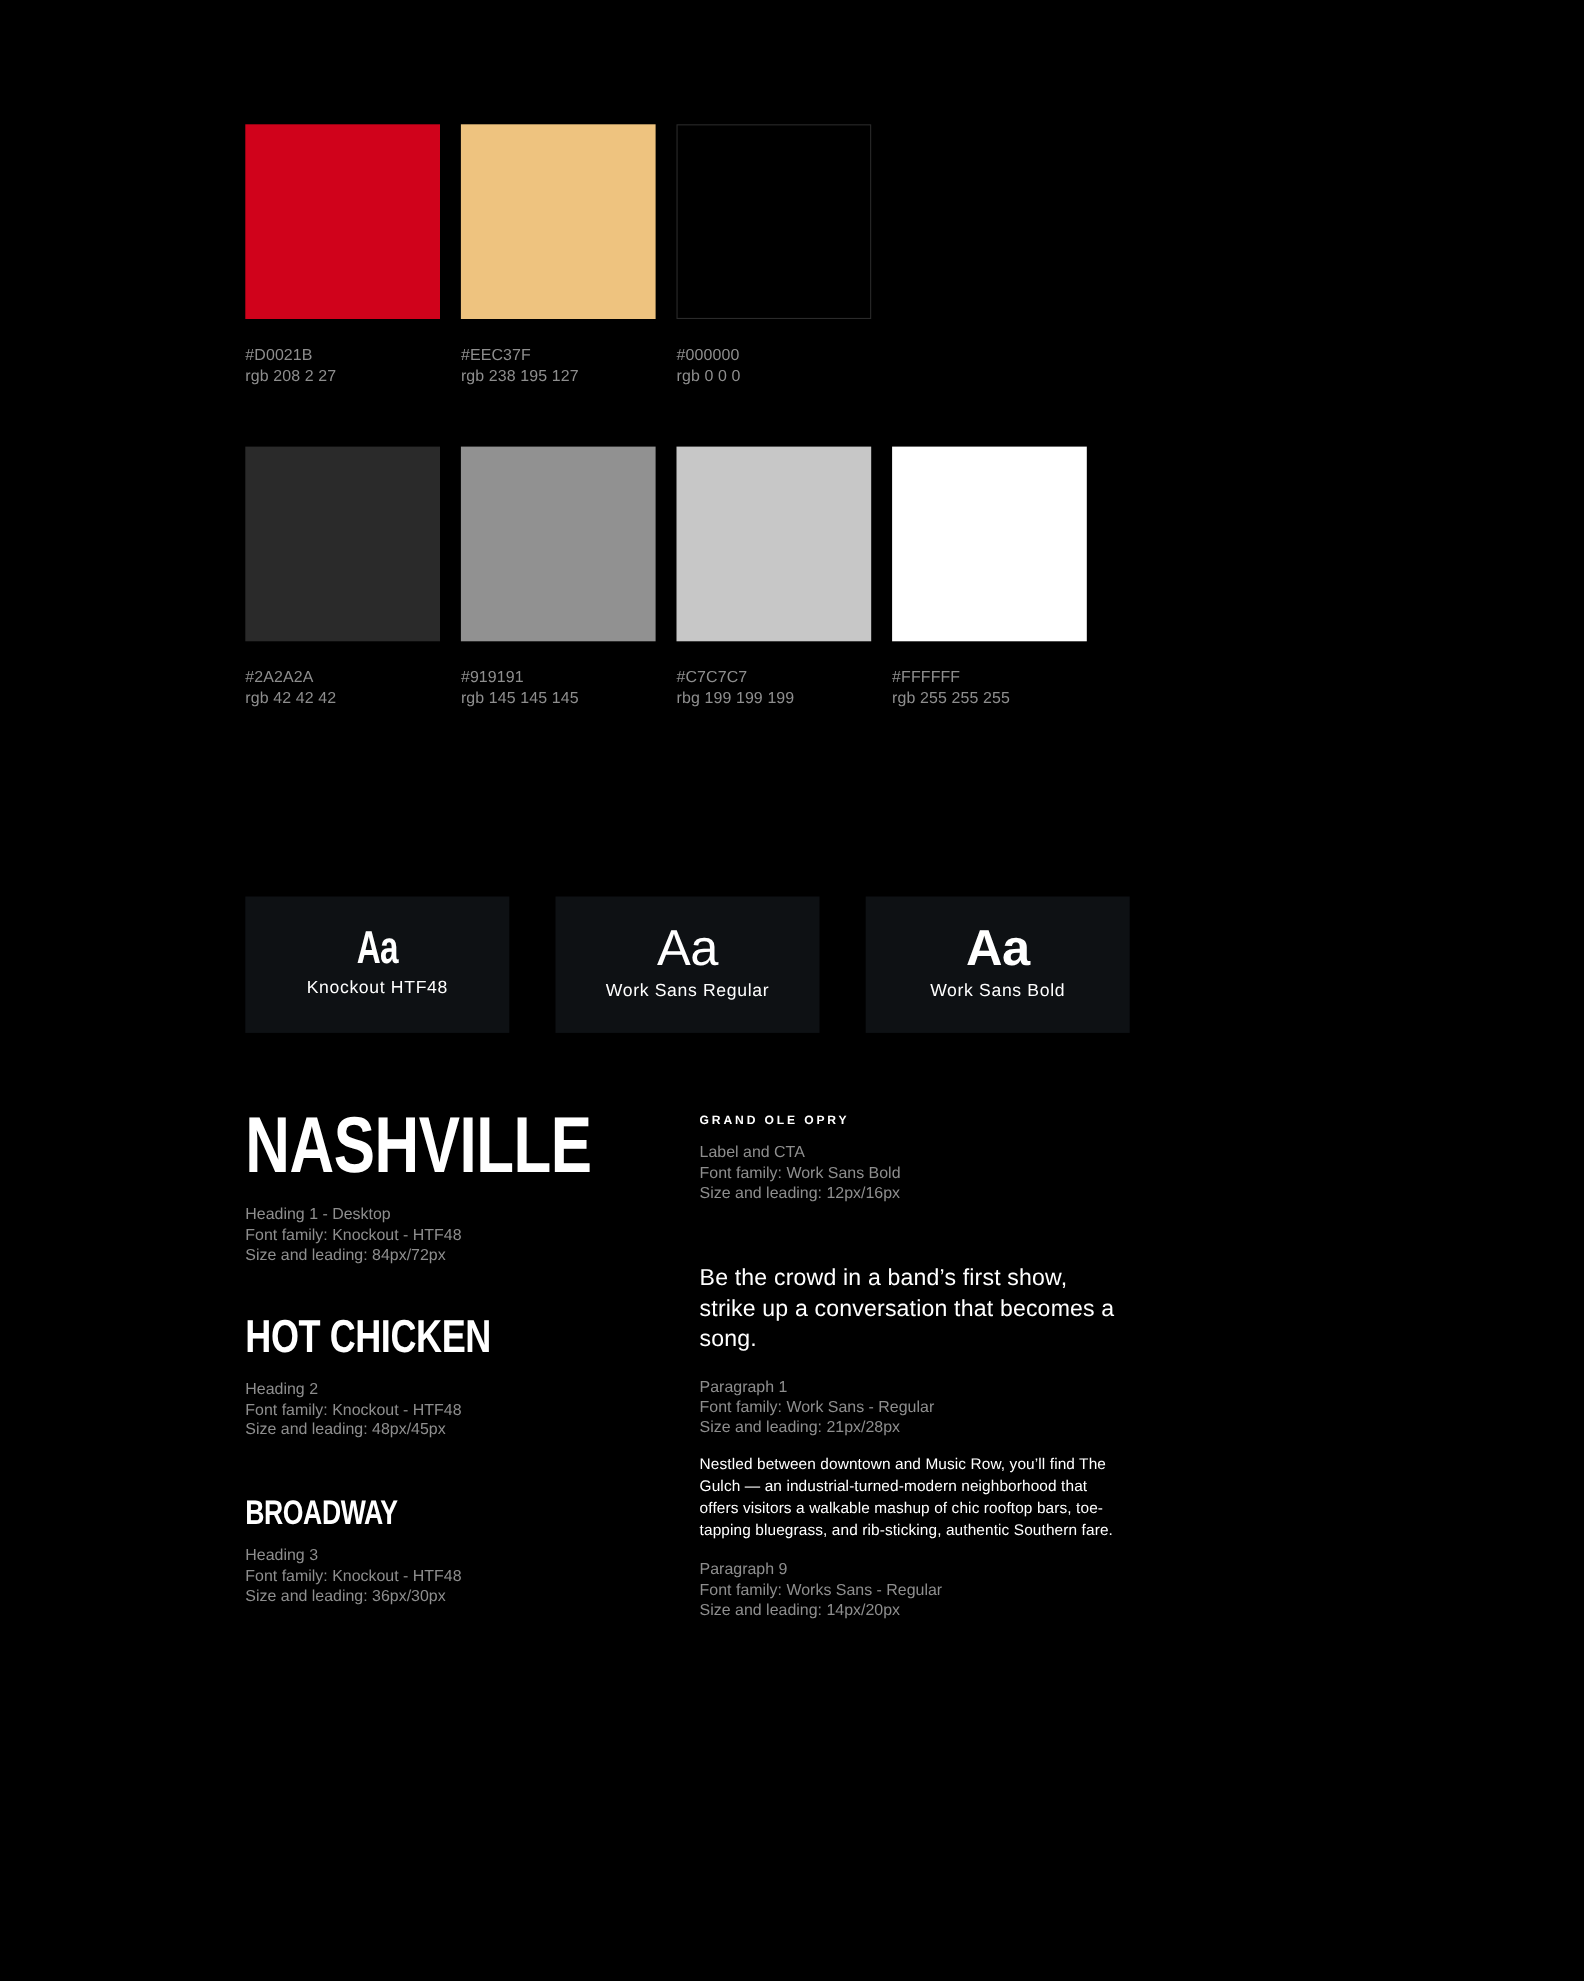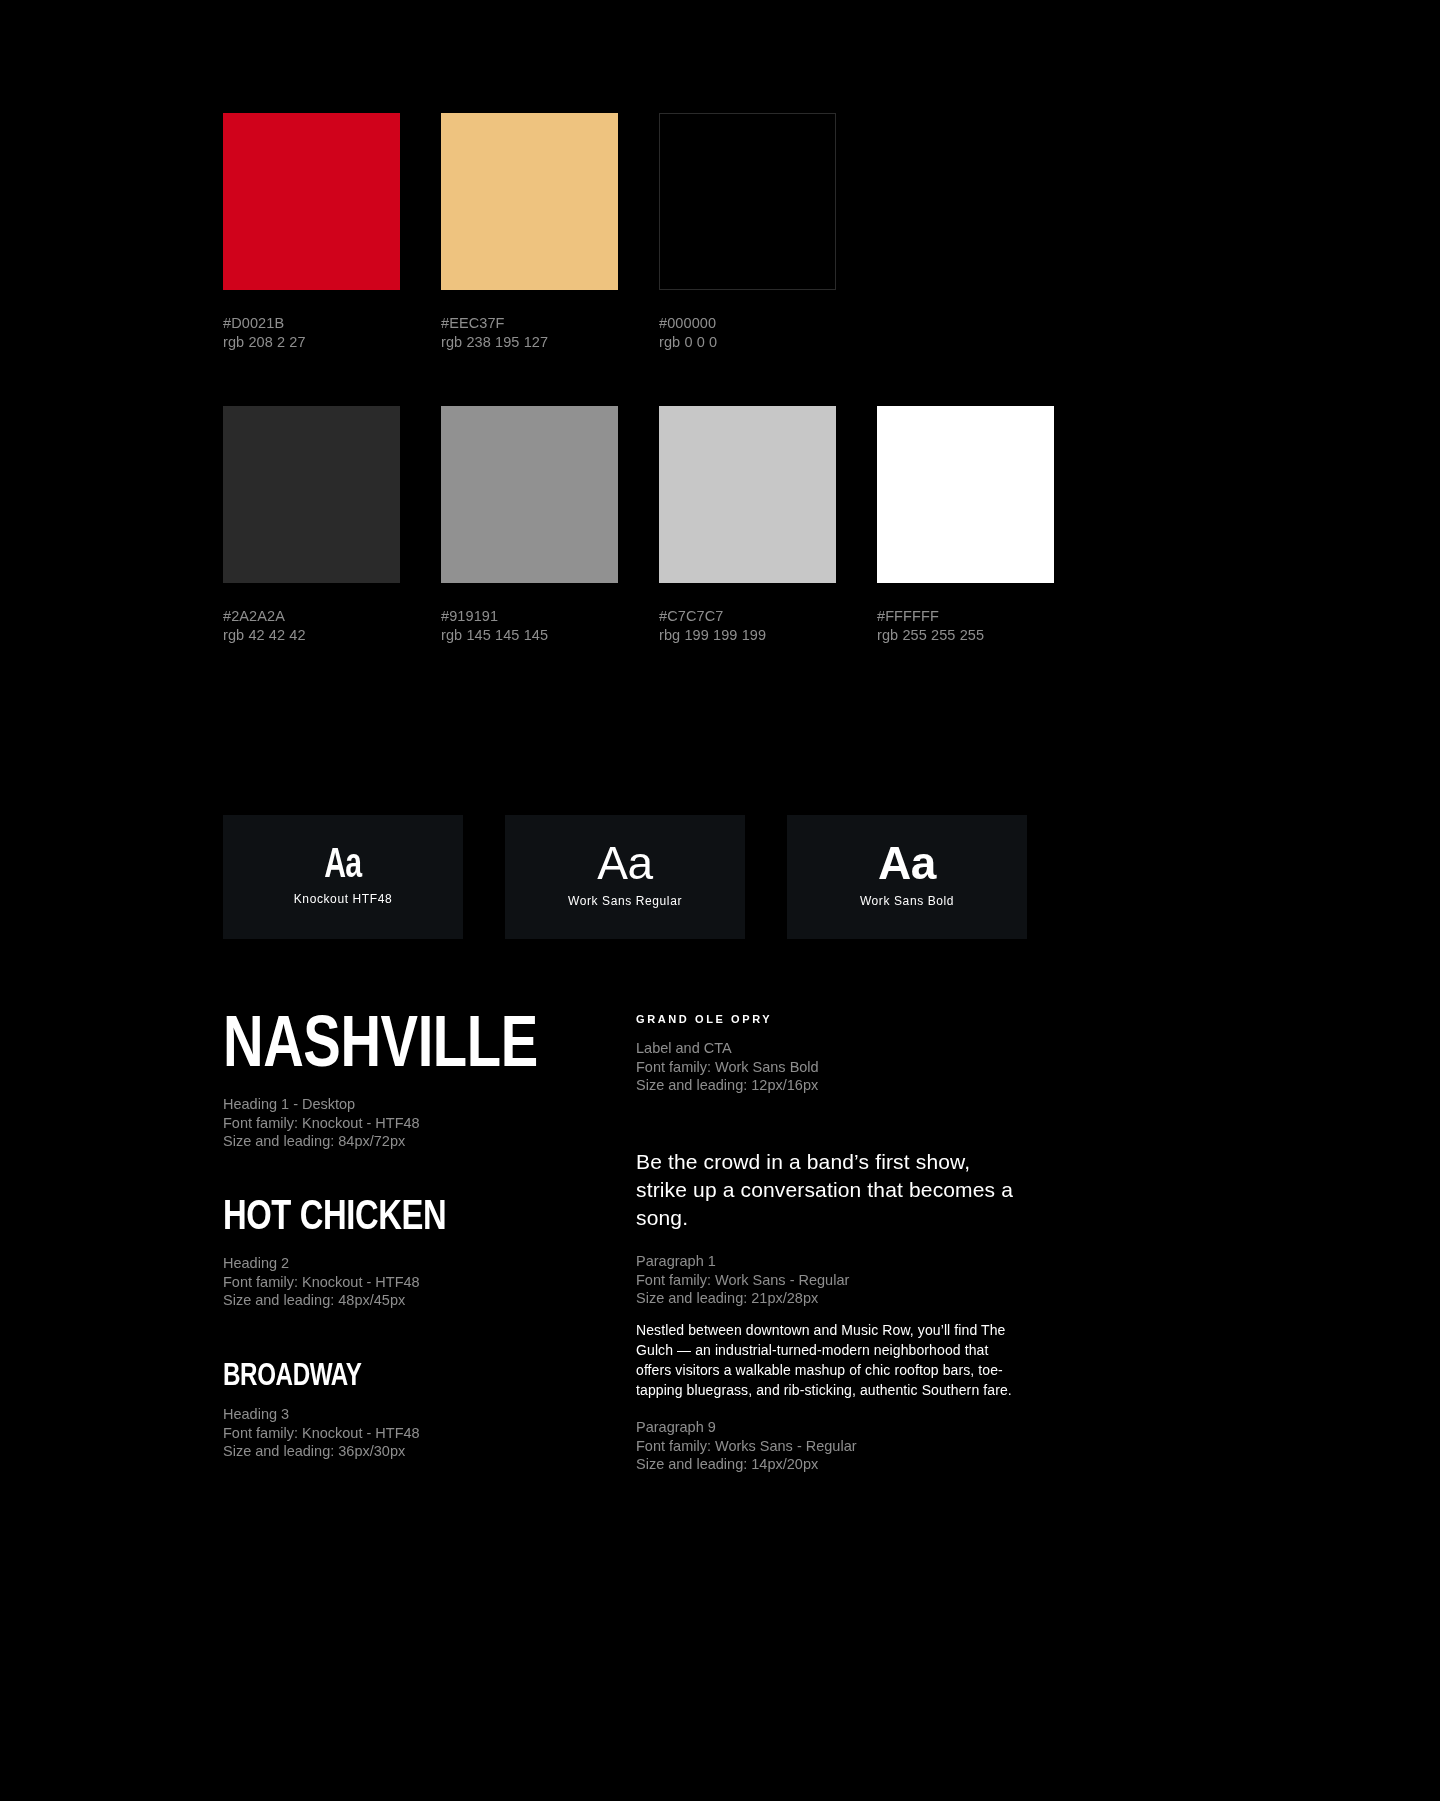--- a/index.html
+++ b/index.html
@@ -28,21 +28,21 @@
   
   .swatch-section {
     position: absolute;
     left: 223px;
     top: 113px;
     width: 808px;
   }
 
   .swatch-row {
     display: flex;
-    gap: 41px;
+    gap: 19px;
     margin-bottom: 16px;
   }
 
   .swatch-cell {
     width: 177px;
   }
 
   .swatch-chip {
     width: 177px;
     height: 177px;
@@ -113,21 +113,21 @@
   .specimen-aa.worksans-bold {
     font-family: "Liberation Sans", sans-serif;
     font-weight: 700;
     font-size: 46px;
     letter-spacing: -0.5px;
   }
 
   .specimen-label {
     margin-top: 8px;
     font-family: "Liberation Sans", sans-serif;
-    font-size: 12px;
+    font-size: 16px;
     font-weight: 400;
     letter-spacing: 0.6px;
     color: #ffffff;
     white-space: nowrap;
   }
 
   
   .type-section {
     position: absolute;
     left: 0;

